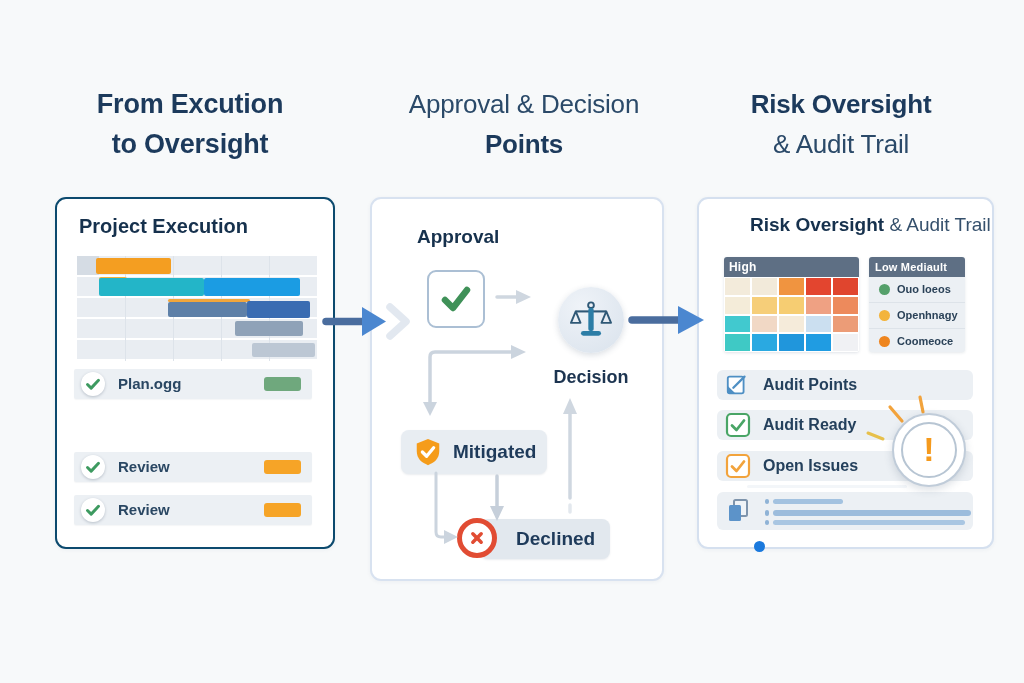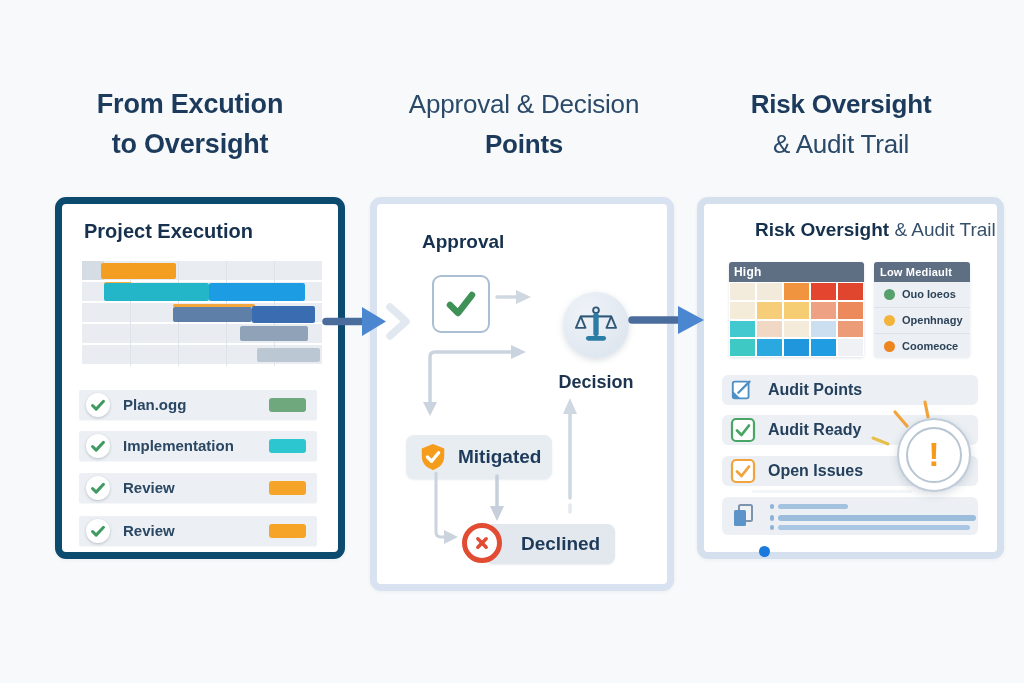--- a/index.html
+++ b/index.html
@@ -15,21 +15,21 @@
   .heading{position:absolute;text-align:center;line-height:40px;letter-spacing:-0.2px;}
   .heading .hl{white-space:nowrap;}
   .h1{left:55px;top:84px;width:270px;font-size:27px;}
   .h2{left:379px;top:84px;width:290px;font-size:26px;}
   .h3{left:709px;top:84px;width:264px;font-size:26px;}
   .hl.bold{font-weight:700;color:#1C3A5C;}
   .hl.reg{font-weight:400;color:#274songs;}
   .hl.reg{color:#2B4A69;}
 
   
-  .panel{position:absolute;background:#FFFFFF;border:7px solid #0c4a6e;border-radius:11px;
+  .panel{position:absolute;background:#FFFFFF;border:2px solid #0c4a6e;border-radius:11px;
          box-shadow:0 1px 4px rgba(40,60,90,0.05);}
   .p1{left:55px;top:197px;width:276px;height:348px;}
   .p2{left:370px;top:197px;width:290px;height:380px;border-color:#D8E2F0;}
   .p3{left:697px;top:197px;width:293px;height:348px;border-color:#D5E0EF;}
   .p-title{position:absolute;left:22px;top:16px;font-size:20px;font-weight:700;color:#16314D;}
   .t2{left:45px;top:27px;font-size:19px;}
   .t3{left:27px;top:15px;font-size:19px;white-space:nowrap;margin-left:24px;}
   .t3 .tb{font-weight:700;color:#16314D;}
   .t3 .tr{font-weight:400;color:#35506C;}
 
@@ -38,21 +38,21 @@
          background:repeating-linear-gradient(to bottom,#E9EDF2 0 19px,#FFFFFF 19px 21px);}
   .g-headcell{position:absolute;left:0;top:0;width:22px;height:19px;background:#D5DCE4;}
   .g-grid i{position:absolute;top:0;bottom:0;width:1px;background:#DDE3EA;display:block;}
   .g-grid i:nth-child(1){left:20%;} .g-grid i:nth-child(2){left:40%;}
   .g-grid i:nth-child(3){left:60%;} .g-grid i:nth-child(4){left:80%;}
   .g-bars{position:absolute;inset:0;}
   .gbar{position:absolute;border-radius:2px;}
 
   
   .check-row{position:absolute;left:17px;width:238px;height:30px;background:#ECF0F4;
-             border-radius:2px;box-shadow:0 1px 1px rgba(50,70,100,0.05);margin-top:16px;}
+             border-radius:2px;box-shadow:0 1px 1px rgba(50,70,100,0.05);}
   .r1{top:170px;} .r2{top:211px;} .r3{top:253px;} .r4{top:296px;}
   .cc{position:absolute;left:7px;top:3px;width:24px;height:24px;background:#FFFFFF;border-radius:50%;
       box-shadow:0 1px 3px rgba(30,50,80,0.25);display:flex;align-items:center;justify-content:center;}
   .cl{position:absolute;left:44px;top:0;line-height:30px;font-size:15px;font-weight:600;color:#2A4763;}
   .sw{position:absolute;right:11px;top:8px;width:37px;height:14px;border-radius:3px;}
 
   
   .apr-checkbox{position:absolute;left:55px;top:71px;width:54px;height:54px;background:#FFFFFF;
                 border:2.5px solid #ABBFD4;border-radius:9px;display:flex;align-items:center;justify-content:center;}
   .decision-badge{position:absolute;left:186px;top:88px;width:66px;height:66px;border-radius:50%;
@@ -154,29 +154,20 @@
     </div>
 
     <div class="check-row r1">
       <span class="cc">
         <svg width="22" height="22" viewBox="0 0 24 24">
             <polyline points="6,12.5 10,16.5 18,8" fill="none" stroke="#3D9A60" stroke-width="3.2" stroke-linecap="round" stroke-linejoin="round"></polyline>
           </svg>
       </span>
       <span class="cl">Plan.ogg</span>
       <span class="sw" style="background: rgb(111, 168, 125);"></span>
-    </div>
-    <div class="check-row r2">
-      <span class="cc">
-        <svg width="22" height="22" viewBox="0 0 24 24">
-            <polyline points="6,12.5 10,16.5 18,8" fill="none" stroke="#3D9A60" stroke-width="3.2" stroke-linecap="round" stroke-linejoin="round"></polyline>
-          </svg>
-      </span>
-      <span class="cl">Implementation</span>
-      <span class="sw" style="background: rgb(43, 198, 207);"></span>
     </div>
     <div class="check-row r3">
       <span class="cc">
         <svg width="22" height="22" viewBox="0 0 24 24">
             <polyline points="6,12.5 10,16.5 18,8" fill="none" stroke="#3D9A60" stroke-width="3.2" stroke-linecap="round" stroke-linejoin="round"></polyline>
           </svg>
       </span>
       <span class="cl">Review</span>
       <span class="sw" style="background: rgb(246, 164, 39);"></span>
     </div>

